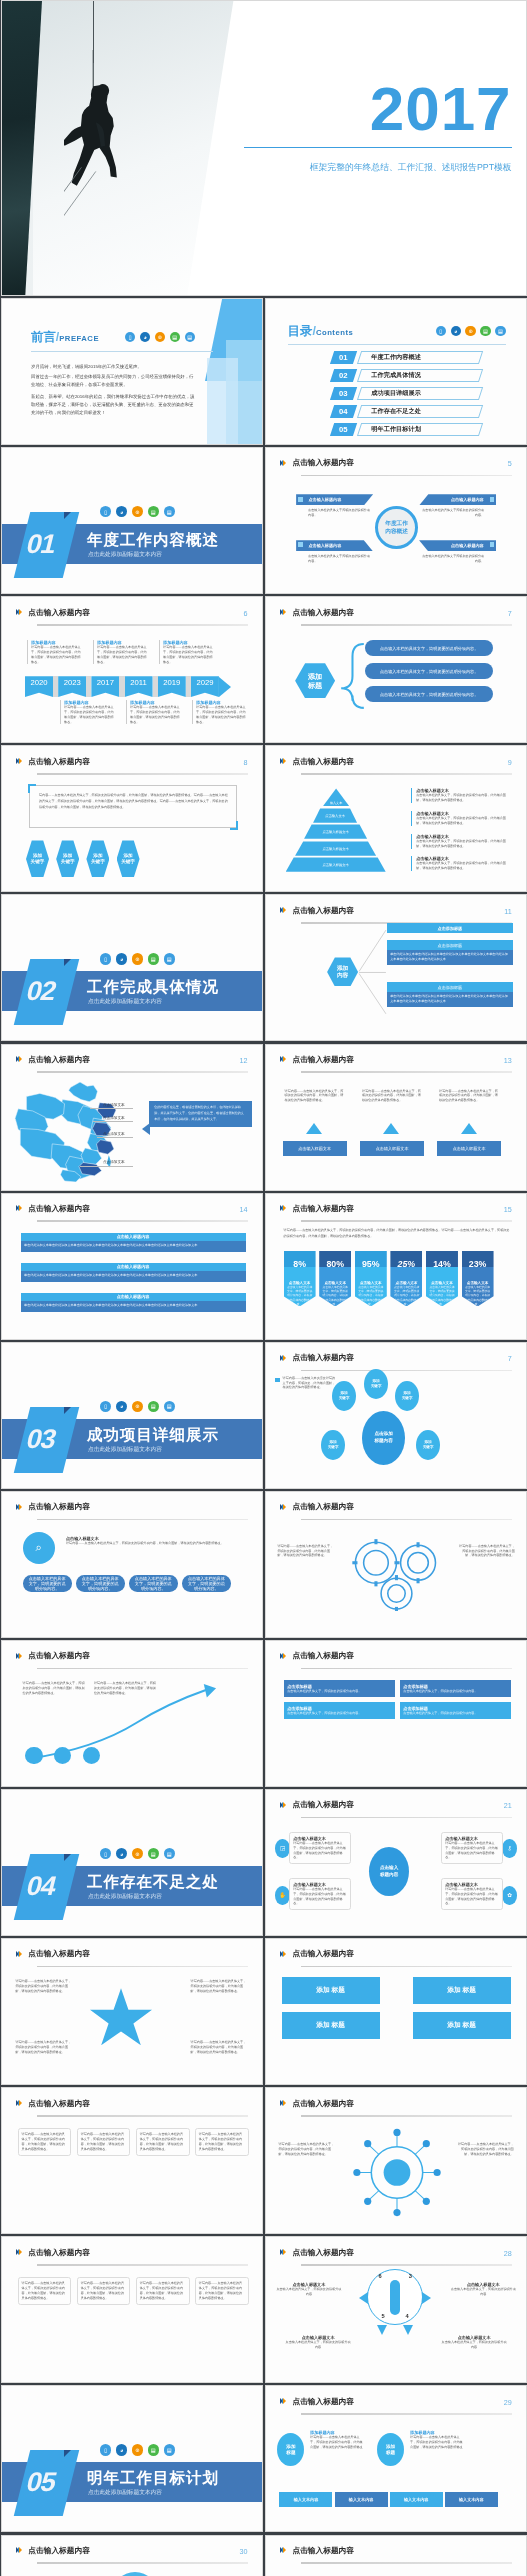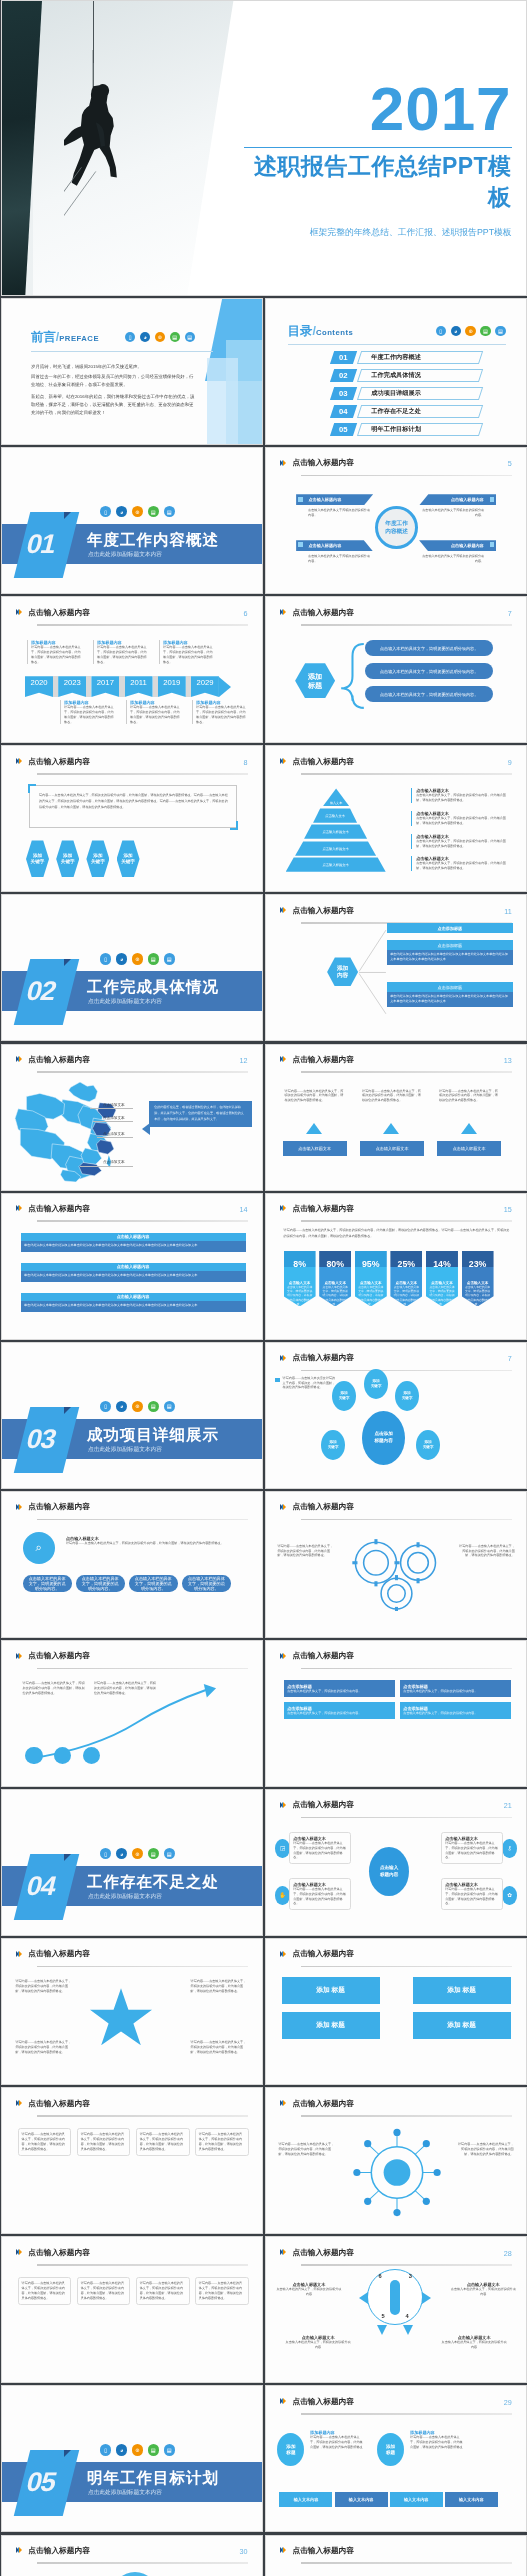--- a/index.html
+++ b/index.html
@@ -129,21 +129,20 @@
         <path d="M62 140 q14 6 16 22 l2 24 -8 2 -4 -24z" fill="#1c2427"></path>
         <line x1="34" y1="228" x2="-40" y2="330" stroke="#6a7478" stroke-width="1.6"></line>
         <line x1="62" y1="236" x2="-6" y2="330" stroke="#6a7478" stroke-width="1.4"></line>
       </svg>
       <div class="ts-rope"></div>
     </div>
     <div class="ts-diag"></div>
     <div class="ts-right">
       <div class="ts-year">2017</div>
       <div class="ts-rule"></div>
-      <div class="ts-h1">述职报告工作总结PPT模板</div>
       <div class="ts-sub">框架完整的年终总结、工作汇报、述职报告PPT模板</div>
     </div>
   </div>
 
   <div class="row">
 
     <div class="slide">
       <div class="pf-deco1"></div>
       <div class="pf-deco2"></div>
       <div class="pf-deco3"></div>
@@ -557,21 +556,21 @@
             <div class="tinyw" style="font-size:2.8px;">点击输入本栏的具体文字，简明扼要的说明分项内容，请根据您的具体内容酌情修改。</div>
             </div>
         </div>
         <div class="pct pctwrap" style="background:linear-gradient(#2e9fdd 0 30%,#3cb9ef 30%);">
           <div class="top">95%</div>
           <div class="bot">
               <div style="font-size:3.6px;font-weight:bold;">点击输入文本</div>
             <div class="tinyw" style="font-size:2.8px;">点击输入本栏的具体文字，简明扼要的说明分项内容，请根据您的具体内容酌情修改。</div>
             </div>
         </div>
-        <div class="pct pctwrap" style="background:linear-gradient(#2a5f9e 0 30%,#3b9ade 30%);">
+        <div class="pct pctwrap" style="background:linear-gradient(#2a5f9e 0 30%,#3b9ade 30%);font-style:italic;">
           <div class="top">25%</div>
           <div class="bot">
               <div style="font-size:3.6px;font-weight:bold;">点击输入文本</div>
             <div class="tinyw" style="font-size:2.8px;">点击输入本栏的具体文字，简明扼要的说明分项内容，请根据您的具体内容酌情修改。</div>
             </div>
         </div>
         <div class="pct pctwrap" style="background:linear-gradient(#2a5f9e 0 30%,#3cb9ef 30%);">
           <div class="top">14%</div>
           <div class="bot">
               <div style="font-size:3.6px;font-weight:bold;">点击输入文本</div>

